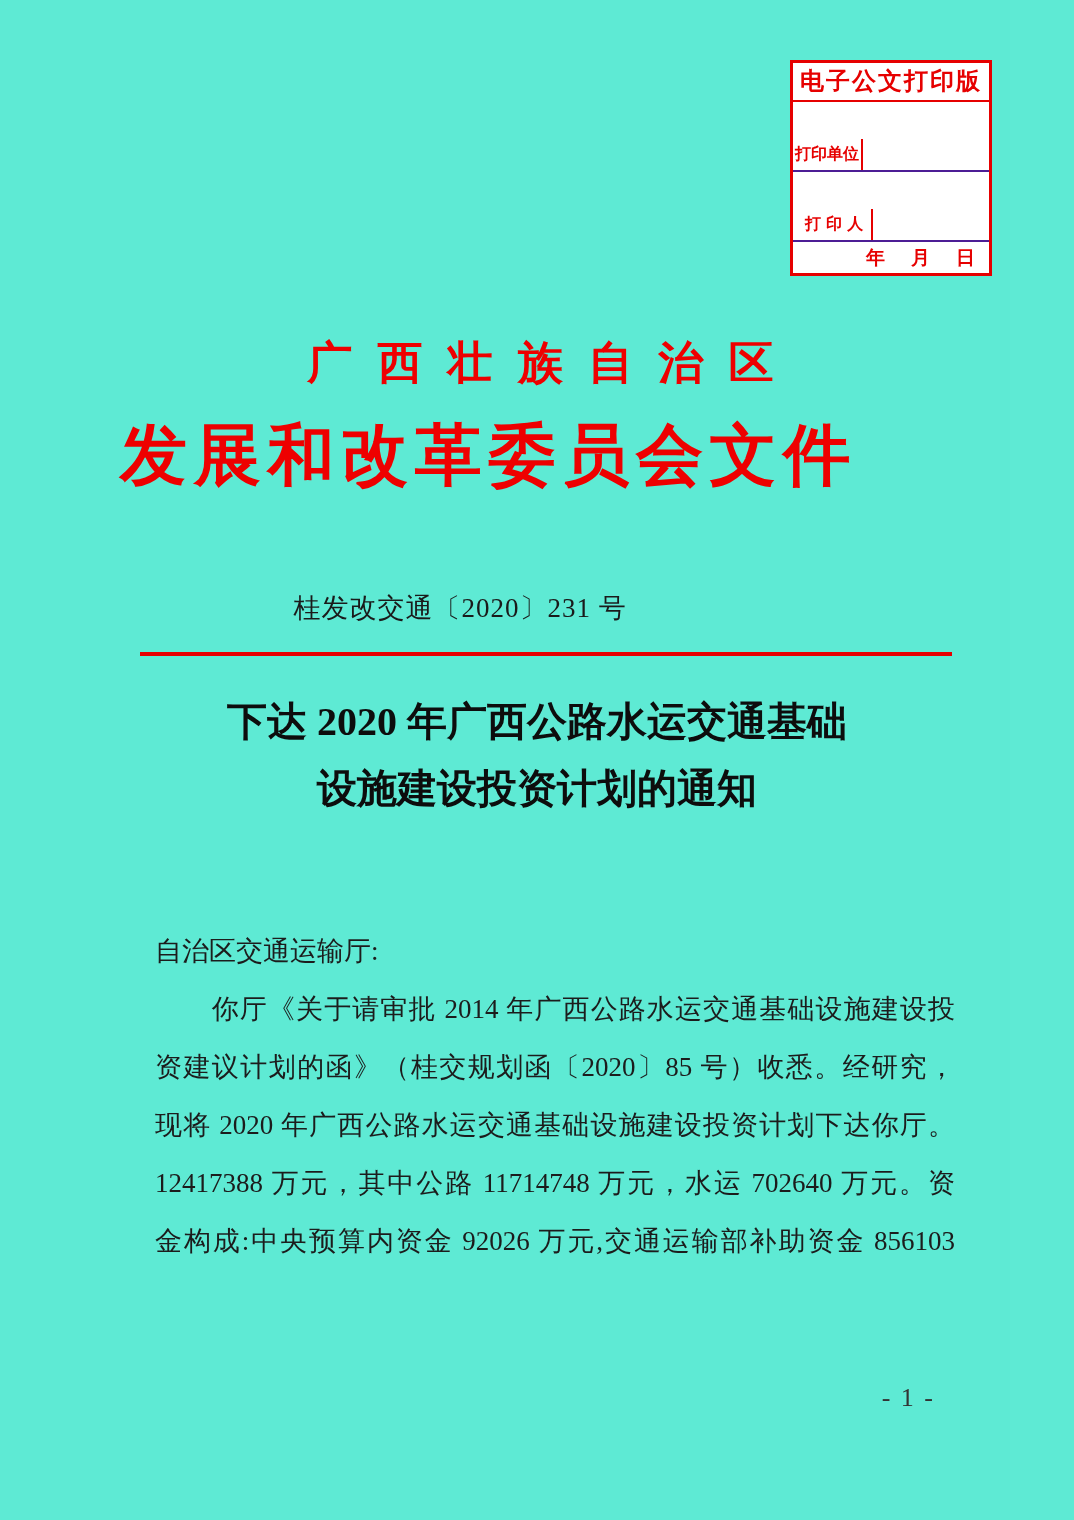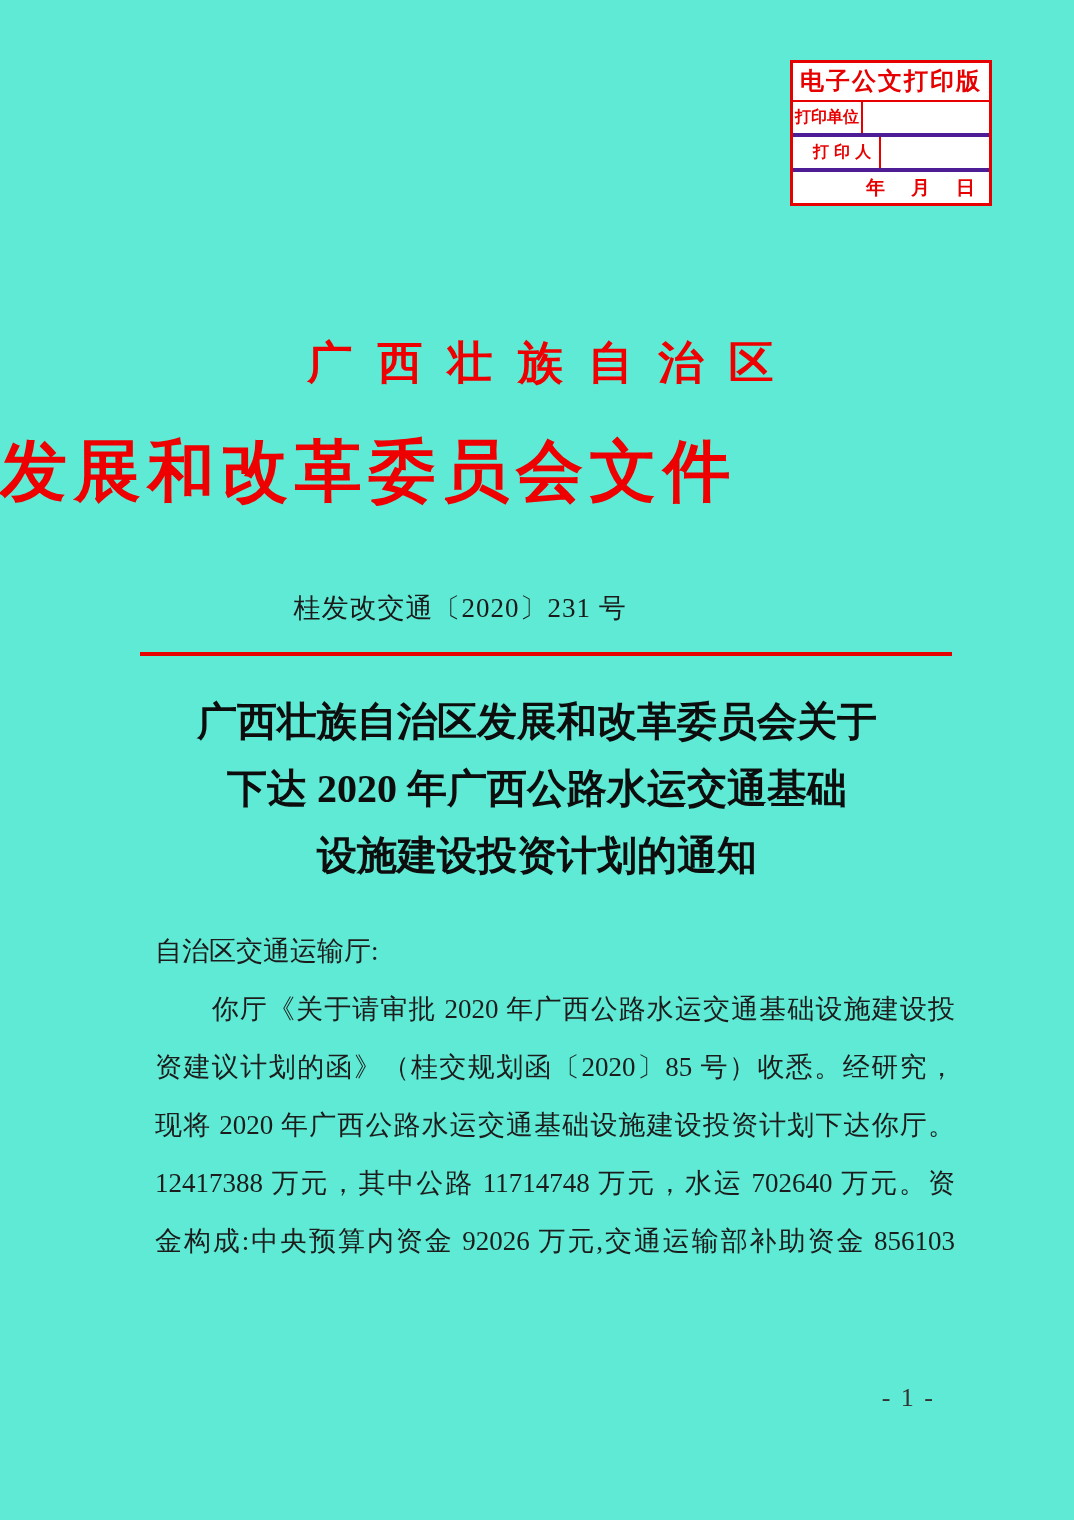--- a/index.html
+++ b/index.html
@@ -28,33 +28,34 @@
     line-height: 37px;
     text-align: center;
     font-size: 24px;
     letter-spacing: 2px;
     border-bottom: 2px solid #e60000;
     white-space: nowrap;
   }
   .stamp-row {
     display: flex;
     height: 31px;
-    border-bottom: 4px solid #4c1d95;
+    border-bottom: 2px solid #4c1d95;
+    margin-top: 37px;
   }
   .stamp-label {
     width: 66px;
     flex: 0 0 66px;
     border-right: 2px solid #e60000;
     font-size: 16px;
     line-height: 29px;
     padding-left: 2px;
     white-space: nowrap;
     overflow: hidden;
   }
-  .stamp-label.spread { letter-spacing: 0.32em; padding-left: 20px; }
+  .stamp-label.spread { letter-spacing: 0.32em; padding-left: 12px; }
   .stamp-value { flex: 1; }
   .stamp-date {
     height: 31px;
     display: flex;
     justify-content: flex-end;
     gap: 26px;
     padding-right: 14px;
     font-size: 19px;
     line-height: 31px;
   }
@@ -67,23 +68,24 @@
     width: 1074px;
     text-align: center;
     color: #ee0000;
     font-size: 45px;
     font-weight: bold;
     letter-spacing: 0.56em;
     white-space: nowrap;
   }
   .org-line2 {
     position: absolute;
-    top: 426px;
+    top: 410px;
     left: 0;
     width: 977px;
+    text-align: center;
     color: #ee0000;
     font-size: 67px;
     font-weight: bold;
     letter-spacing: 0.1em;
     white-space: nowrap;
   }
   .doc-number {
     position: absolute;
     top: 590px;
     left: 0;
@@ -170,28 +172,27 @@
       <span>日</span>
     </div>
   </div>
 
   <div class="org-line1">广西壮族自治区</div>
   <div class="org-line2">发展和改革委员会文件</div>
   <div class="doc-number">桂发改交通〔2020〕231 号</div>
   <div class="red-rule"></div>
 
   <div class="doc-title">
-    <div>广西壮族自治区发展和改革委员会关于</div>
     <div>下达 2020 年广西公路水运交通基础</div>
     <div>设施建设投资计划的通知</div>
   </div>
 
   <div class="body-text">
     <div class="bline left">自治区交通运输厅:</div>
-    <div class="bline indent2">你厅《关于请审批 2020 年广西公路水运交通基础设施建设投</div>
+    <div class="bline indent2">你厅《关于请审批 2014 年广西公路水运交通基础设施建设投</div>
     <div class="bline">资建议计划的函》（桂交规划函〔2020〕85 号）收悉。经研究，</div>
     <div class="bline">现将 2020 年广西公路水运交通基础设施建设投资计划下达你厅。</div>
     <div class="bline">12417388 万元，其中公路 11714748 万元，水运 702640 万元。资</div>
     <div class="bline">金构成:中央预算内资金 92026 万元,交通运输部补助资金 856103</div>
   </div>
 
   <div class="page-number">- 1 -</div>
 
 </div>
 

